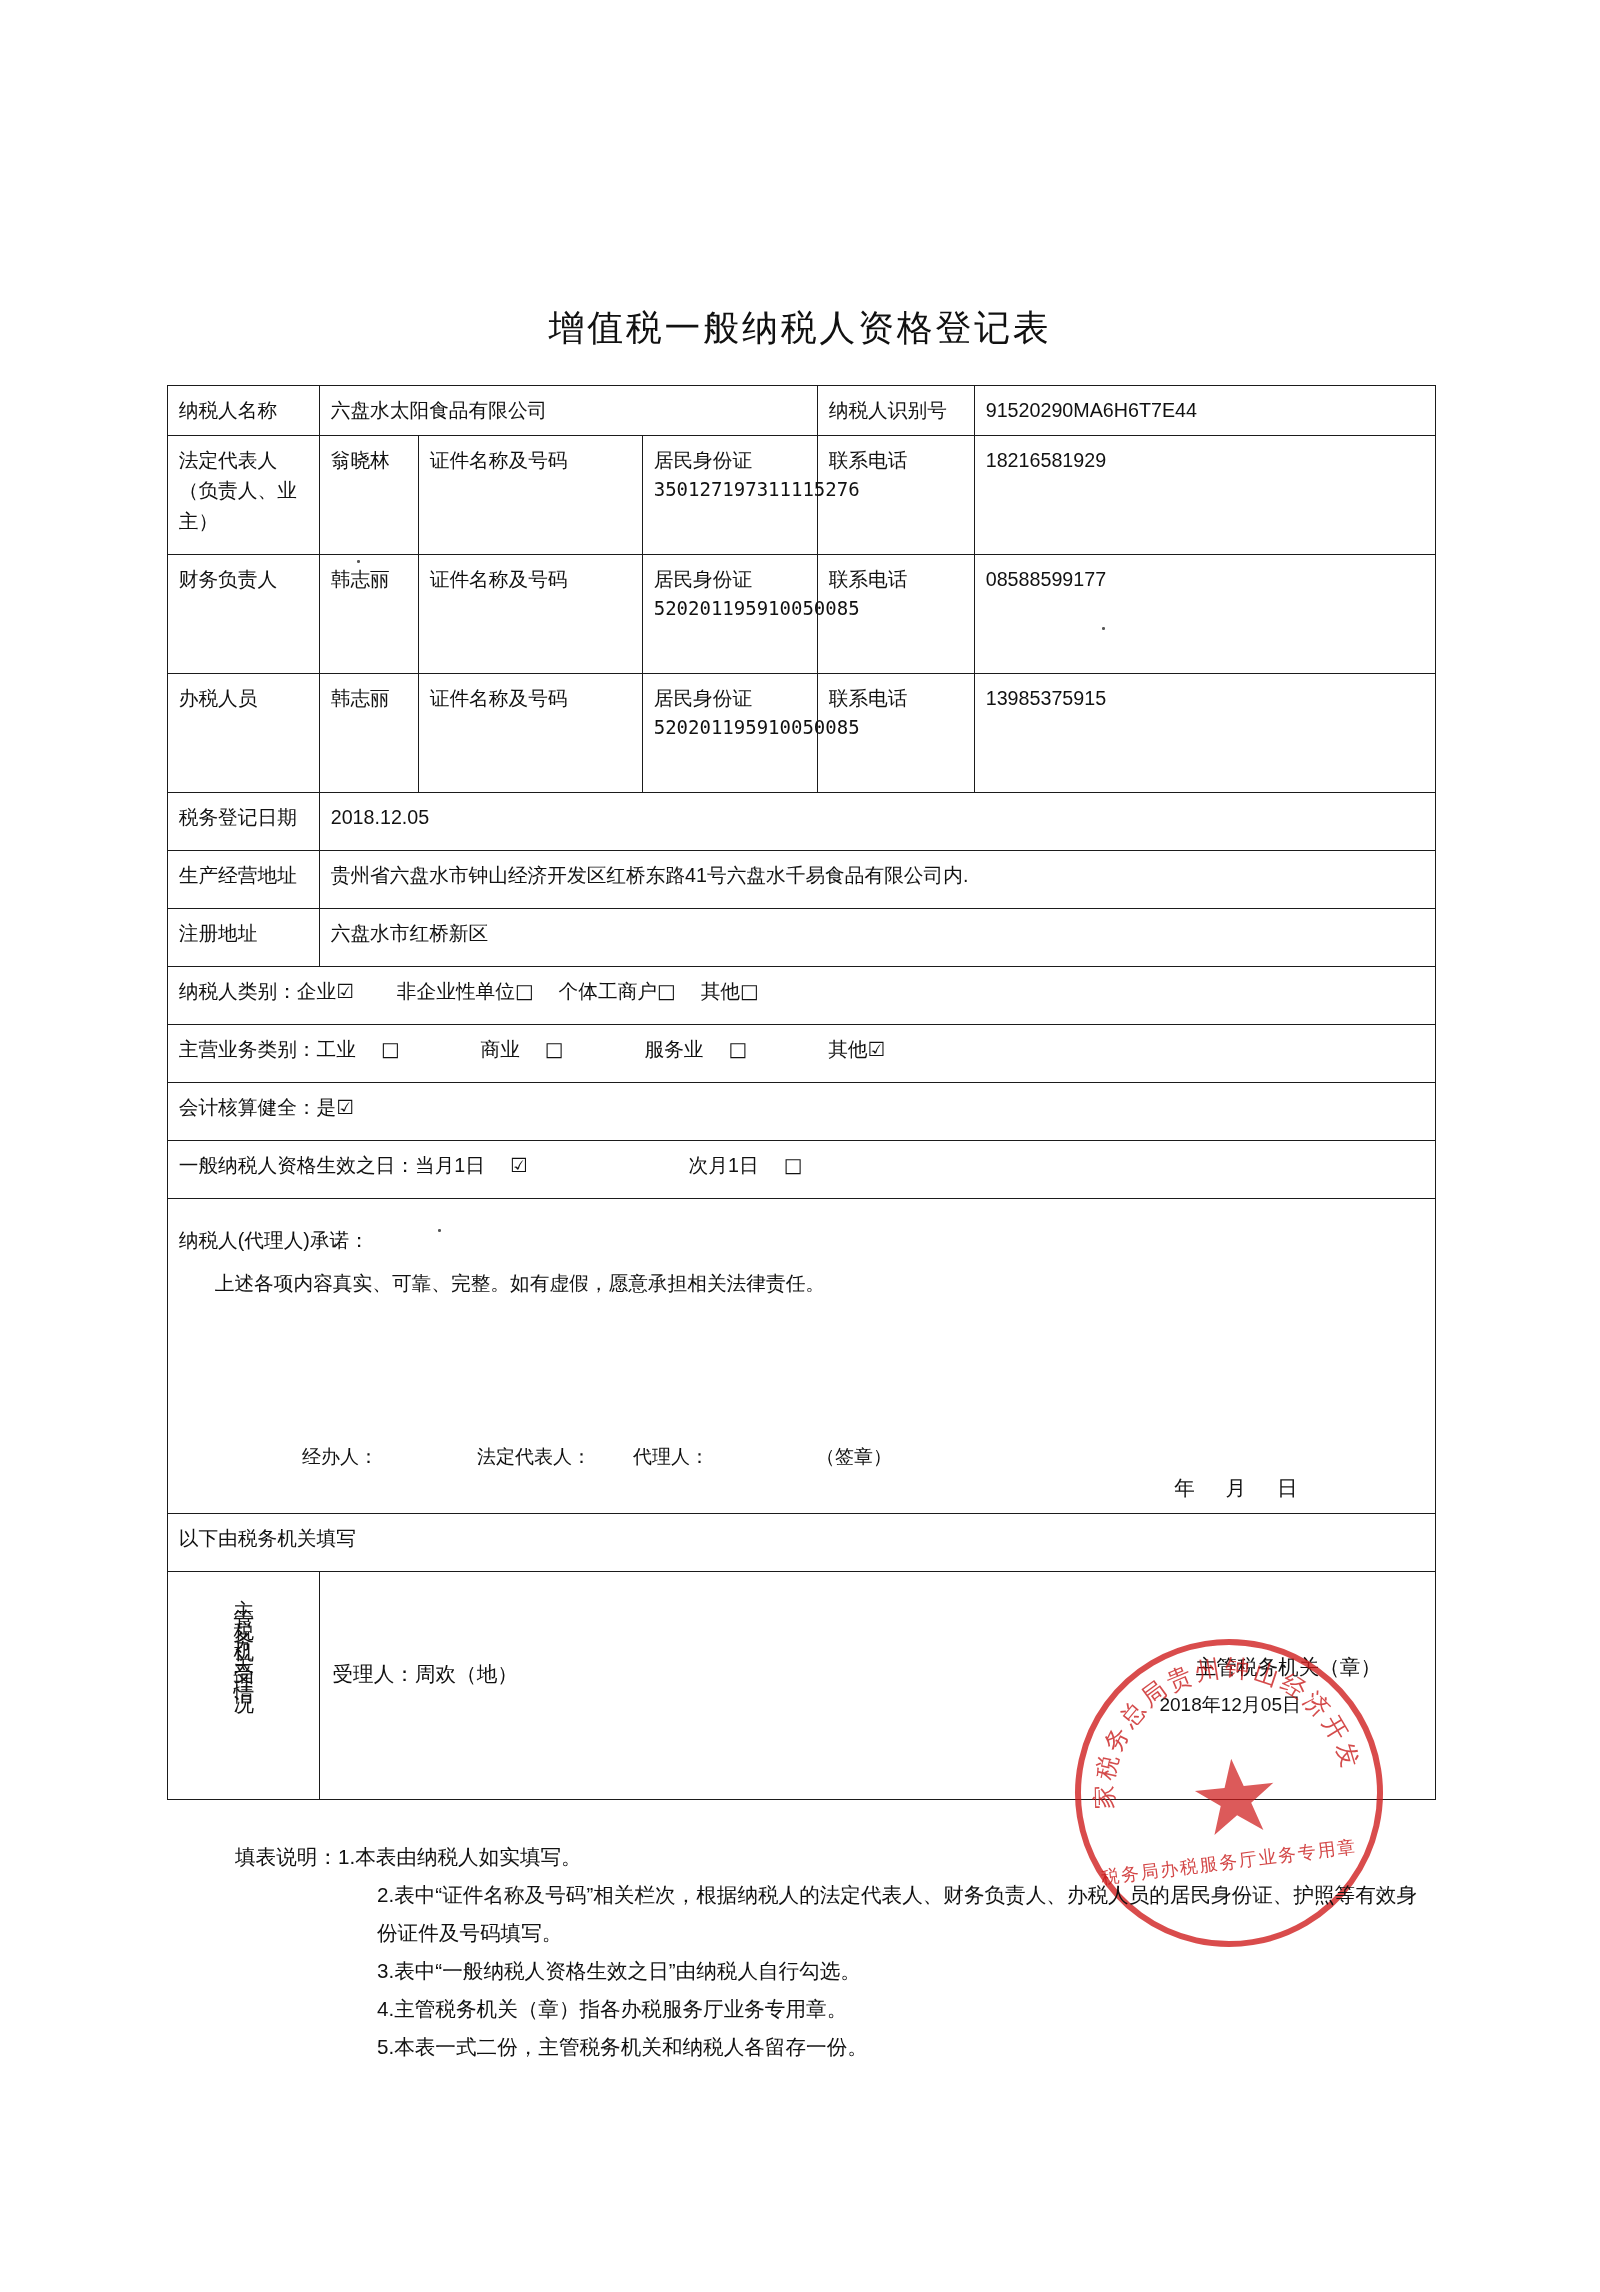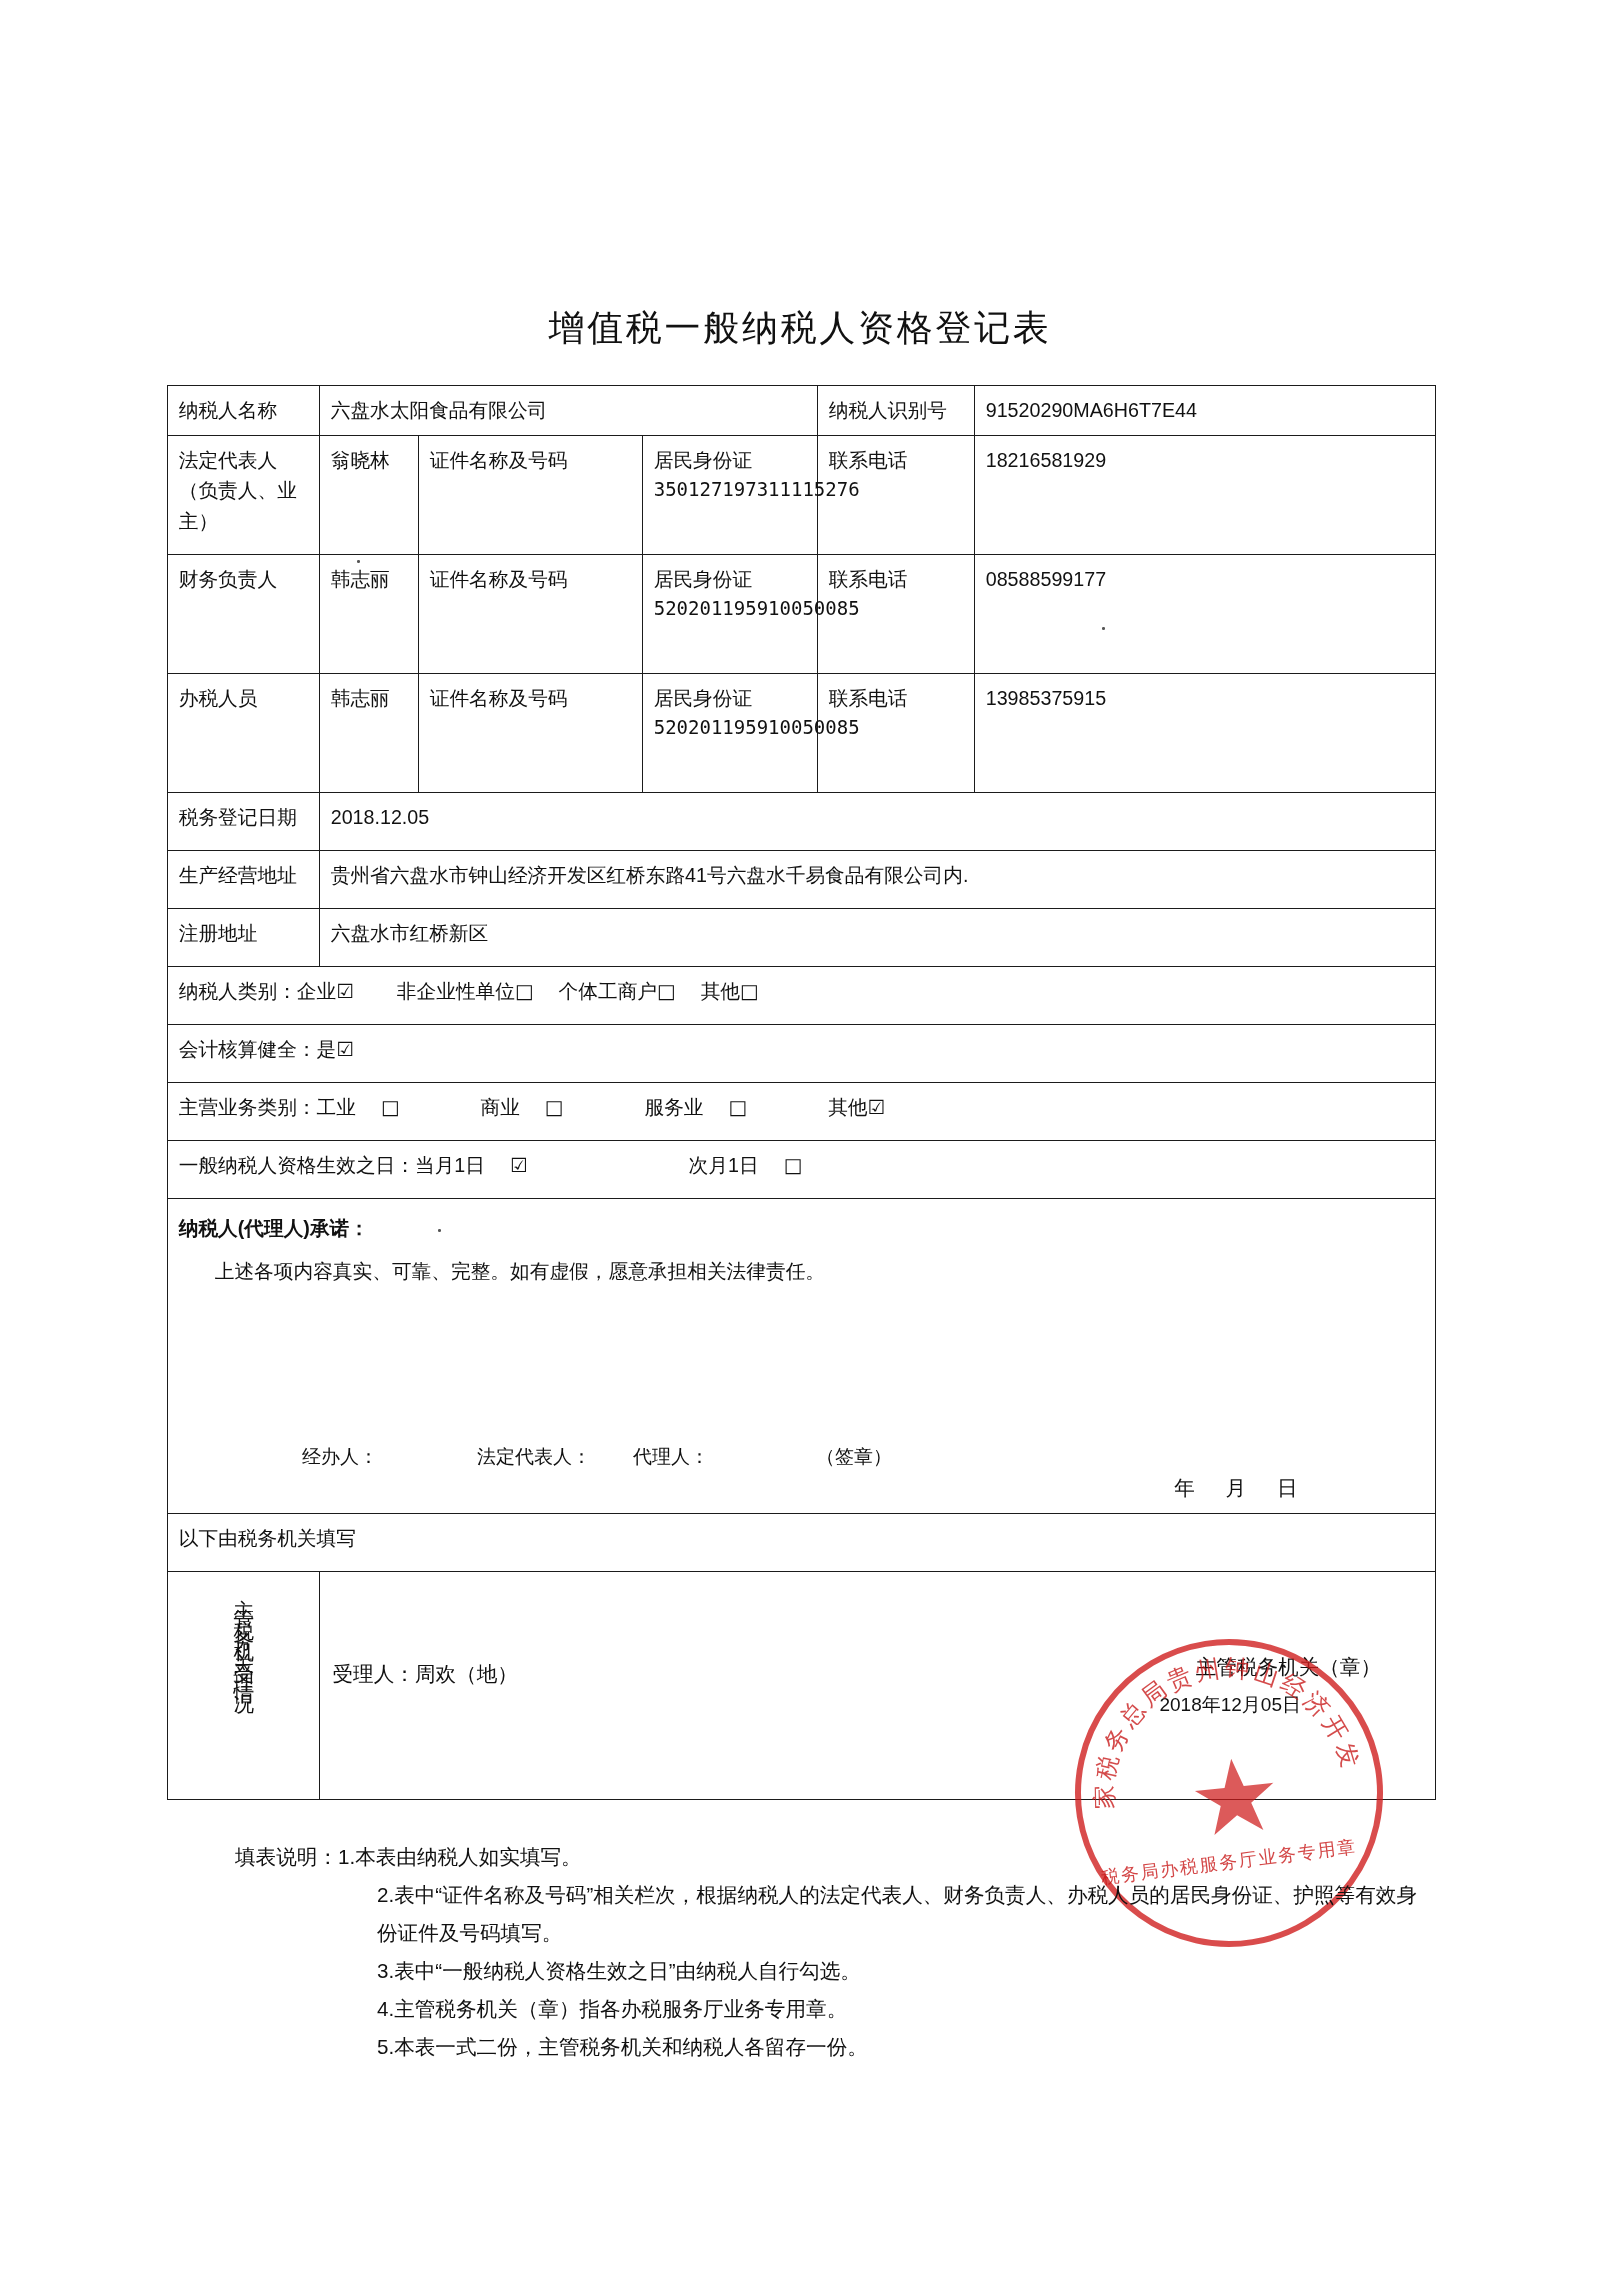--- a/index.html
+++ b/index.html
@@ -61,21 +61,21 @@
   .cell-tall {
     height: 100px;
   }
   .wide-row td {
     height: 39px;
   }
   .promise {
     height: 296px;
     position: relative;
   }
-  .promise .line1 { margin-top: 5px; font-weight: bold; }
+  .promise .line1 { margin-top: 17px; }
   .promise .line2 { margin-top: 12.5px; text-indent: 36px; }
   .sign-row {
     position: absolute;
     left: 0; right: 0;
     bottom: 41px;
     display: flex;
     font-size: 19px;
     font-family: "Liberation Sans", sans-serif;
   }
   .sign-row > div { white-space: nowrap; }
@@ -274,27 +274,27 @@
     </tr>
 
     <tr class="wide-row">
       <td colspan="6">
         <span>纳税人类别：</span><span>企业</span><span class="chk">☑</span><span class="inline-gap-2"></span><span>非企业性单位</span><span class="chk">□</span><span class="inline-gap-1"></span><span>个体工商户</span><span class="chk">□</span><span class="inline-gap-1"></span><span>其他</span><span class="chk">□</span>
       </td>
     </tr>
 
     <tr class="wide-row">
       <td colspan="6">
+        <span>主营业务类别：</span><span>工业</span><span class="inline-gap-1"></span><span class="chk">□</span><span class="inline-gap-3"></span><span>商业</span><span class="inline-gap-1"></span><span class="chk">□</span><span class="inline-gap-3"></span><span>服务业</span><span class="inline-gap-1"></span><span class="chk">□</span><span class="inline-gap-3"></span><span>其他</span><span class="chk">☑</span>
+      </td>
+    </tr>
+
+    <tr class="wide-row">
+      <td colspan="6">
         <span>会计核算健全：</span><span>是</span><span class="chk">☑</span>
-      </td>
-    </tr>
-
-    <tr class="wide-row">
-      <td colspan="6">
-        <span>主营业务类别：</span><span>工业</span><span class="inline-gap-1"></span><span class="chk">□</span><span class="inline-gap-3"></span><span>商业</span><span class="inline-gap-1"></span><span class="chk">□</span><span class="inline-gap-3"></span><span>服务业</span><span class="inline-gap-1"></span><span class="chk">□</span><span class="inline-gap-3"></span><span>其他</span><span class="chk">☑</span>
       </td>
     </tr>
 
     <tr class="wide-row">
       <td colspan="6">
         <span>一般纳税人资格生效之日：</span><span>当月1日</span><span class="inline-gap-1"></span><span class="chk">☑</span><span style="display:inline-block;width:161px"></span><span>次月1日</span><span class="inline-gap-1"></span><span class="chk">□</span>
       </td>
     </tr>
 
     <tr>

